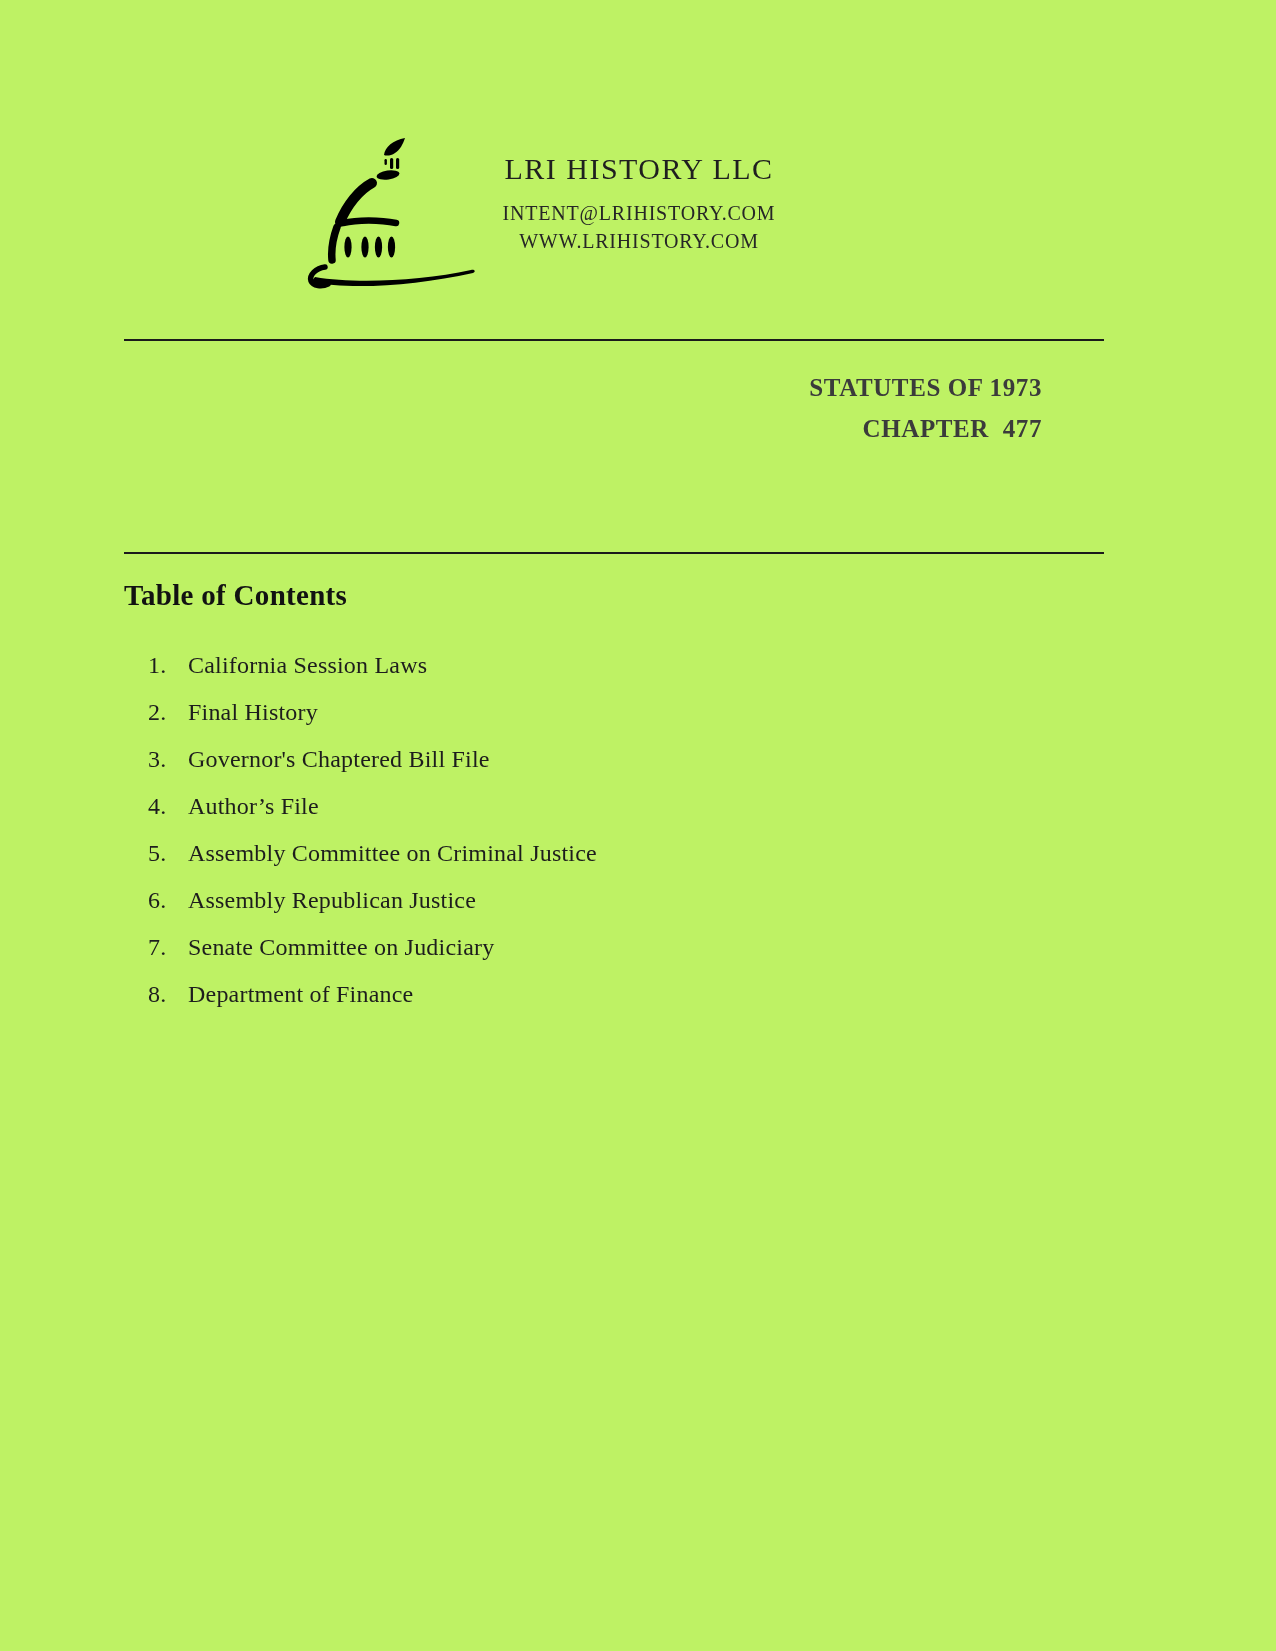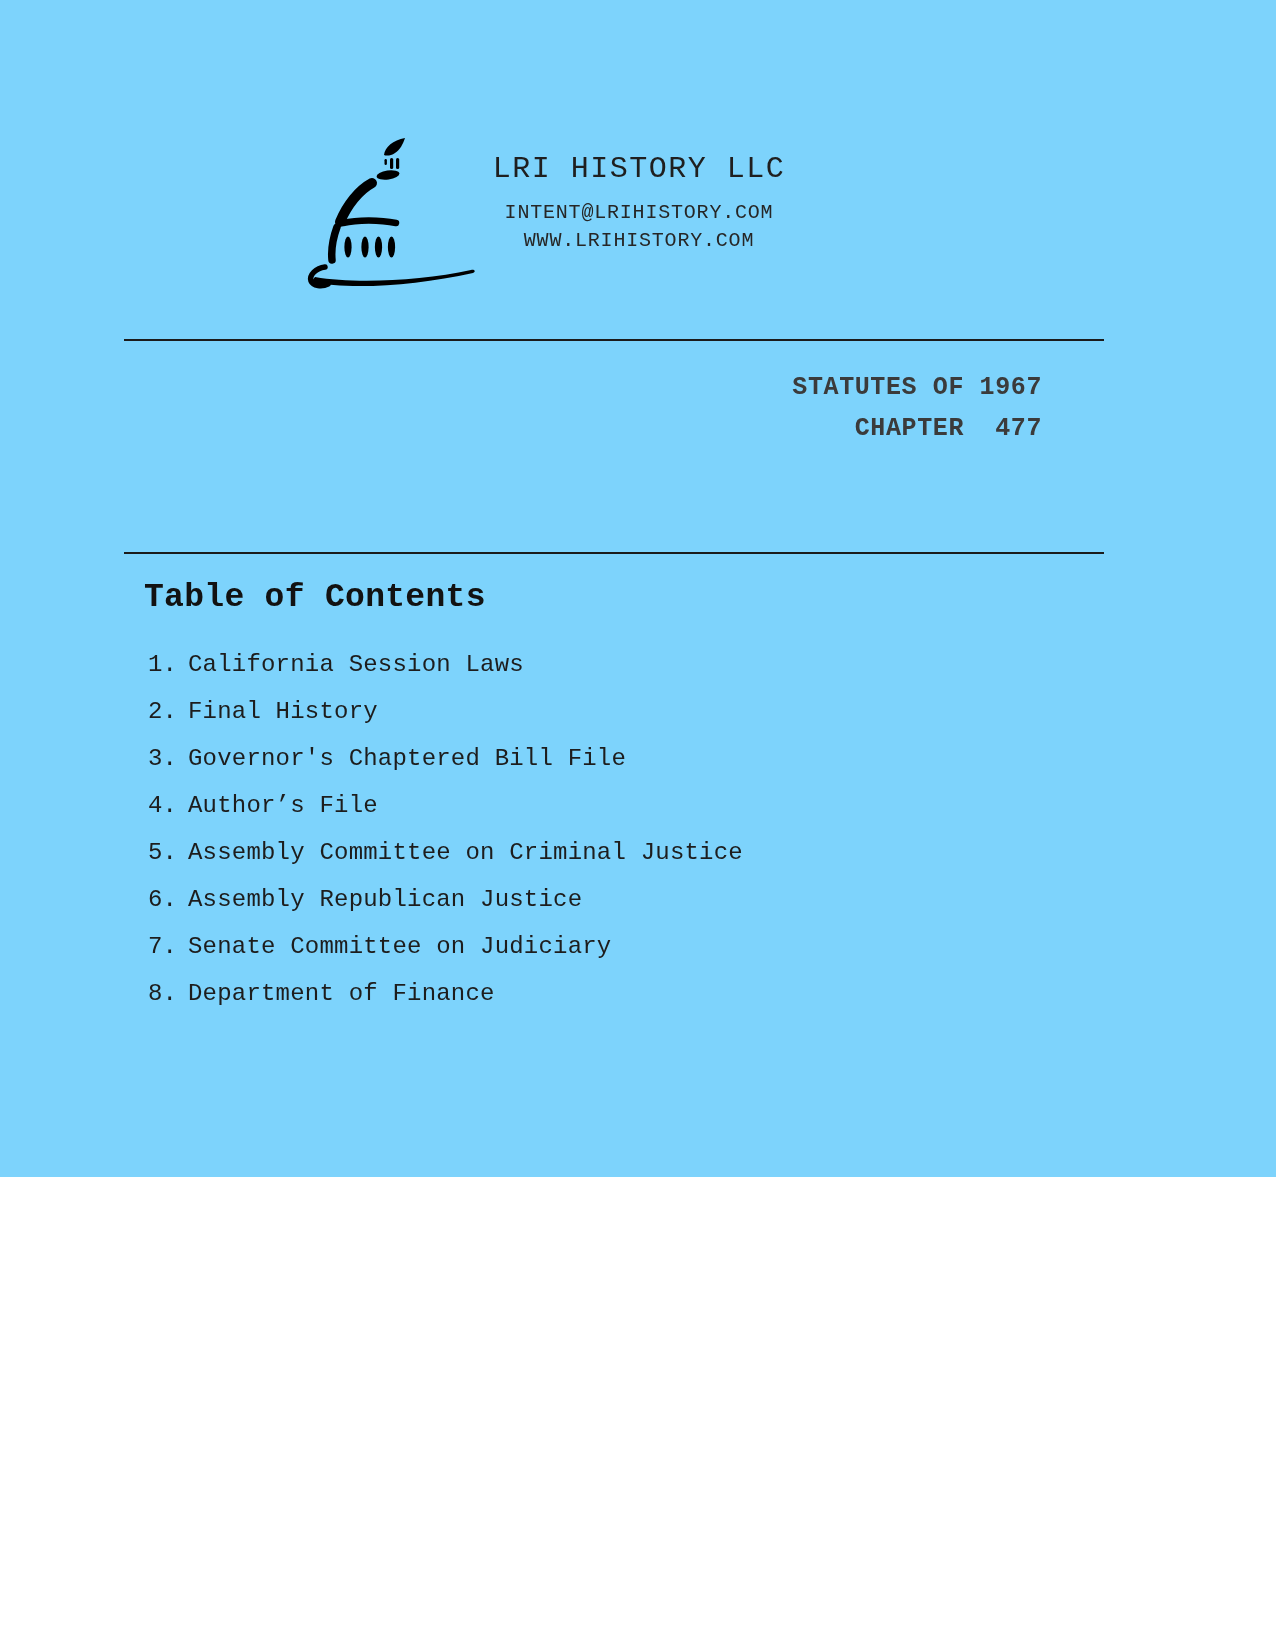--- a/index.html
+++ b/index.html
@@ -1,22 +1,22 @@
 <!DOCTYPE html>
 <html><head>
 <meta charset="utf-8">
 <style>
   * { margin: 0; padding: 0; box-sizing: border-box; }
   html, body { background: #ffffff; }
   .page {
     position: relative;
     width: 1276px;
-    height: 1177px;
-    background: #7dd3fc;
-    font-family: Liberation Mono, monospace;
+    height: 1651px;
+    background: #bef264;
+    font-family: Liberation Serif, serif;
     overflow: hidden;
   }
 
   
   .letterhead {
     position: absolute;
     left: 295px;
     top: 126px;
     display: flex;
     align-items: flex-start;
@@ -66,25 +66,24 @@
     letter-spacing: 0.6px;
     color: #3b3b3b;
   }
   .statutes-line { white-space: pre-wrap; }
 
   
   .toc-title {
     position: absolute;
     top: 579px;
     left: 124px;
-    font-size: 33px;
+    font-size: 29px;
     font-weight: bold;
     letter-spacing: 0.3px;
     color: #121212;
-    margin-left: 20px;
   }
   .toc-list {
     position: absolute;
     top: 652px;
     left: 148px;
     list-style: none;
   }
   .toc-item {
     display: flex;
     font-size: 24px;
@@ -132,21 +131,21 @@
     <div class="header-text">
       <div class="company-name">LRI HISTORY LLC</div>
       <div class="contact-line">INTENT@LRIHISTORY.COM</div>
       <div class="contact-line">WWW.LRIHISTORY.COM</div>
     </div>
   </div>
 
   <div class="rule rule-top"></div>
 
   <div class="statutes-block">
-    <div class="statutes-line">STATUTES OF 1967</div>
+    <div class="statutes-line">STATUTES OF 1973</div>
     <div class="statutes-line">CHAPTER  477</div>
   </div>
 
   <div class="rule rule-bottom"></div>
 
   <h1 class="toc-title">Table of Contents</h1>
 
   <ol class="toc-list">
     <li class="toc-item">
       <span class="toc-num">1.</span>

